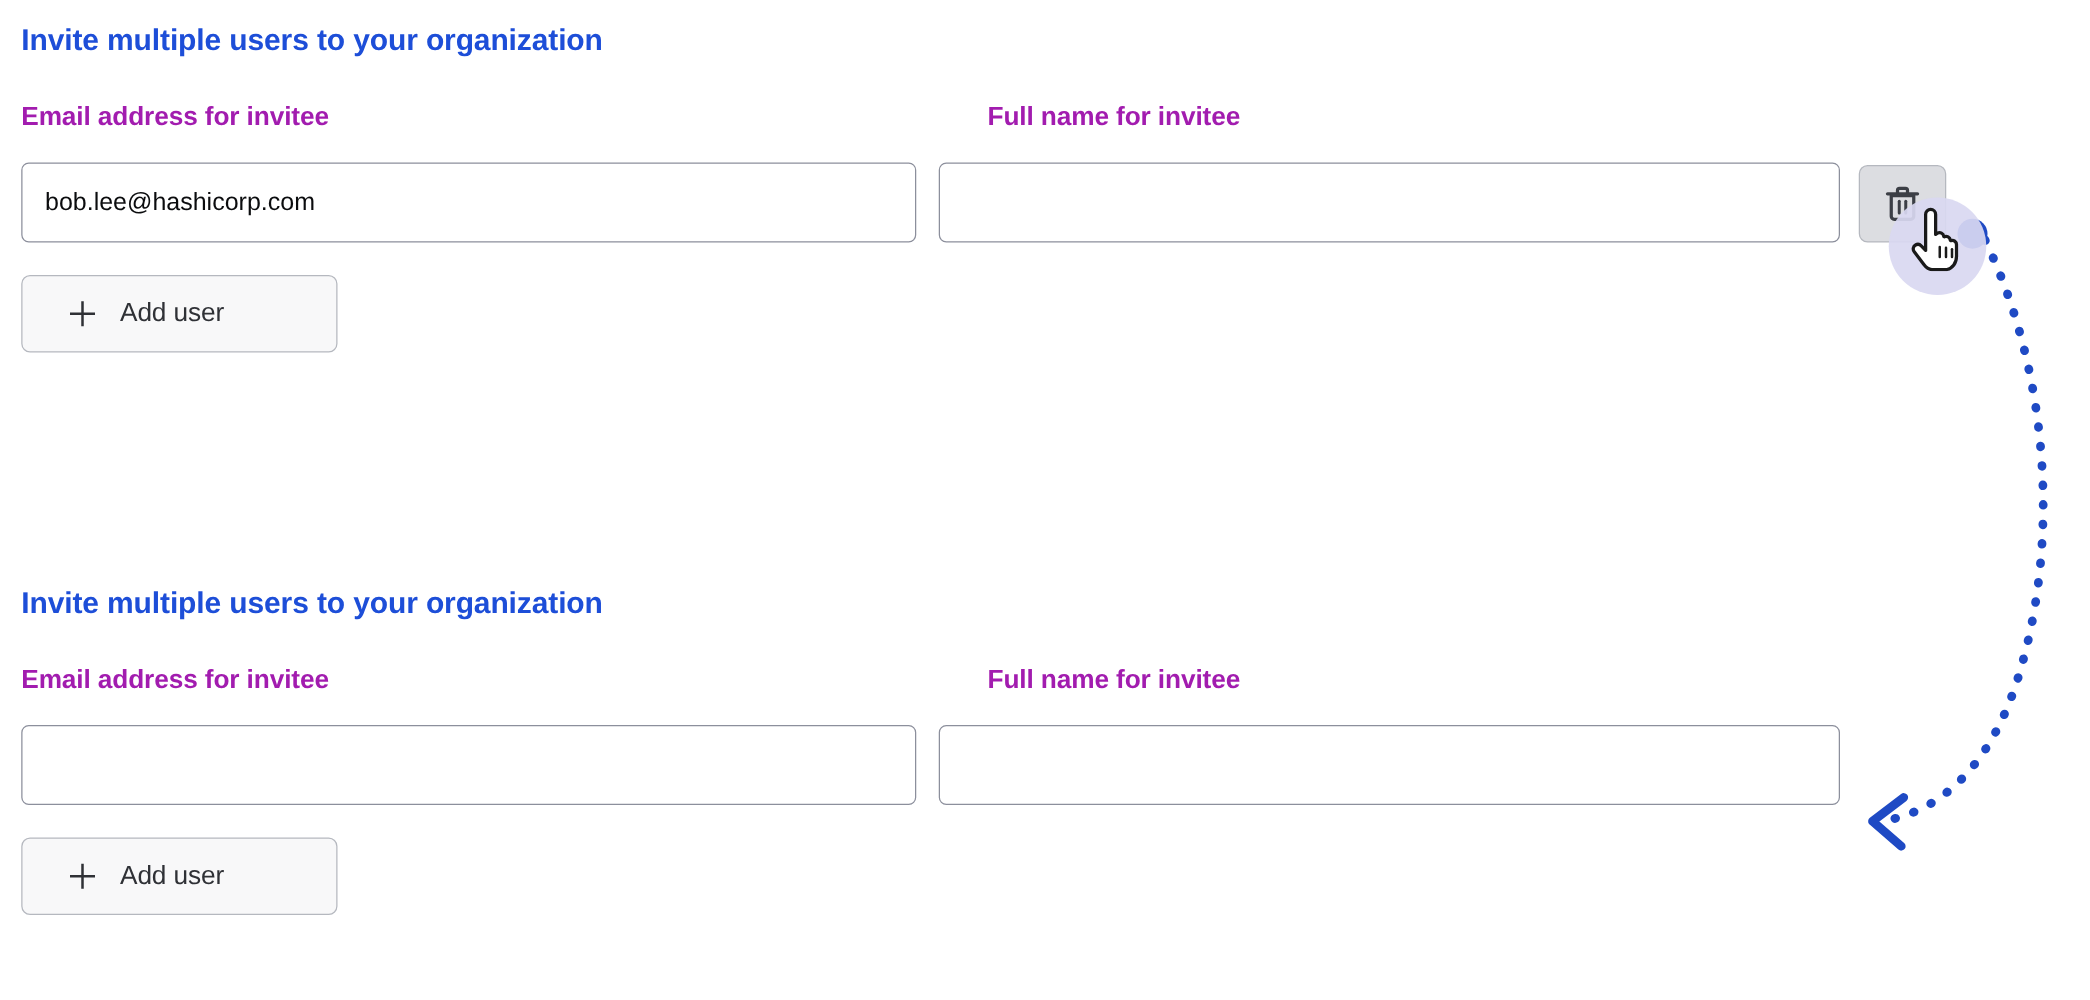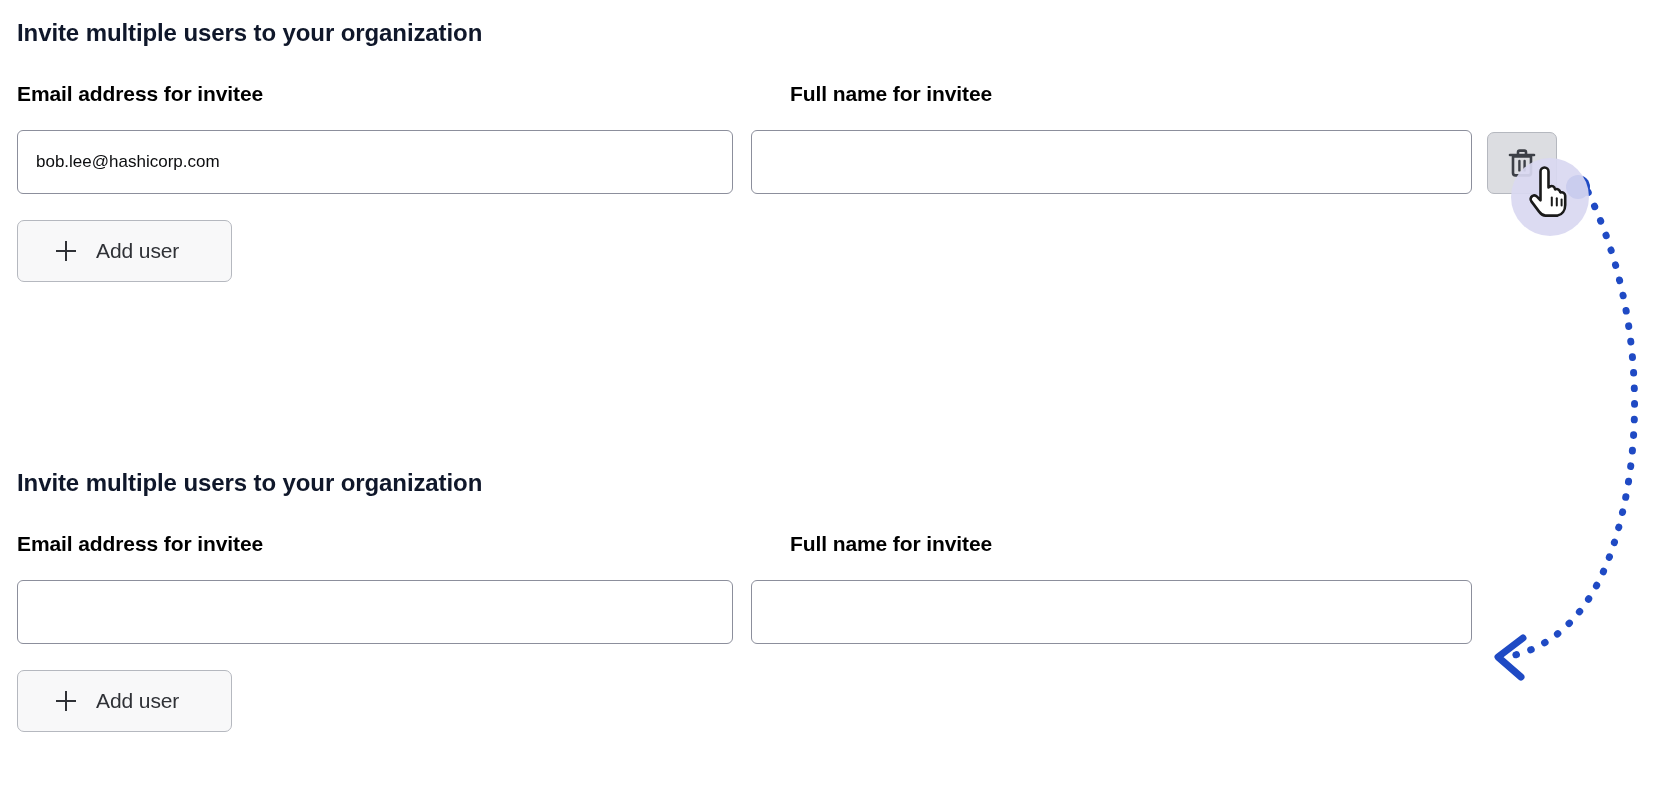--- a/index.html
+++ b/index.html
@@ -32,45 +32,45 @@
   .invite-block.block-1 { top: 0px; }
   .invite-block.block-2 { top: 450px; }
 
   .section-heading {
     position: absolute;
     left: 17px;
     top: 19px;
     font-size: 24px;
     font-weight: bold;
     letter-spacing: -0.1px;
-    color: #0f172a;
+    color: #1d4ed8;
     white-space: nowrap;
   }
 
   .field-label {
     position: absolute;
     top: 82px;
     font-size: 21px;
     font-weight: bold;
     letter-spacing: -0.1px;
-    color: #000000;
+    color: #a21caf;
     white-space: nowrap;
   }
   .field-label.email-label { left: 17px; }
   .field-label.name-label  { left: 790px; }
 
   .text-input {
     position: absolute;
     top: 130px;
     height: 64px;
     background: #ffffff;
     border: 1.6px solid #8c8f9c;
     border-radius: 6px;
     font-family: "Liberation Sans", sans-serif;
-    font-size: 17px;
+    font-size: 20px;
     color: #0b0c0e;
     padding: 0 18px;
     outline: none;
     line-height: 60px;
     display: flex;
     align-items: center;
   }
   .text-input.email-input { left: 17px;  width: 716px; }
   .text-input.name-input  { left: 751px; width: 721px; }
 
@@ -95,21 +95,21 @@
     cursor: pointer;
     padding: 0;
   }
   .delete-button svg { display: block; }
 
   
   .add-user-button {
     position: absolute;
     left: 17px;
     top: 220px;
-    width: 215px;
+    width: 253px;
     height: 62px;
     background: #f8f8f9;
     border: 1.4px solid #b5b8bf;
     border-radius: 7px;
     display: flex;
     align-items: center;
     cursor: pointer;
     padding: 0 0 0 38px;
     font-family: "Liberation Sans", sans-serif;
   }

